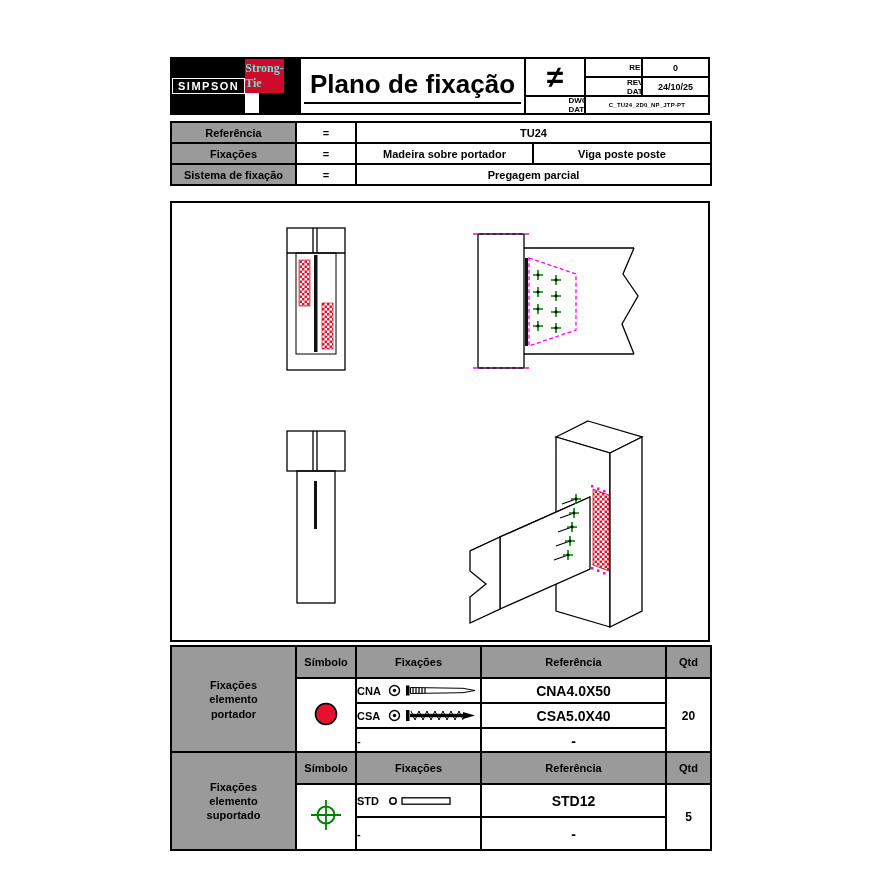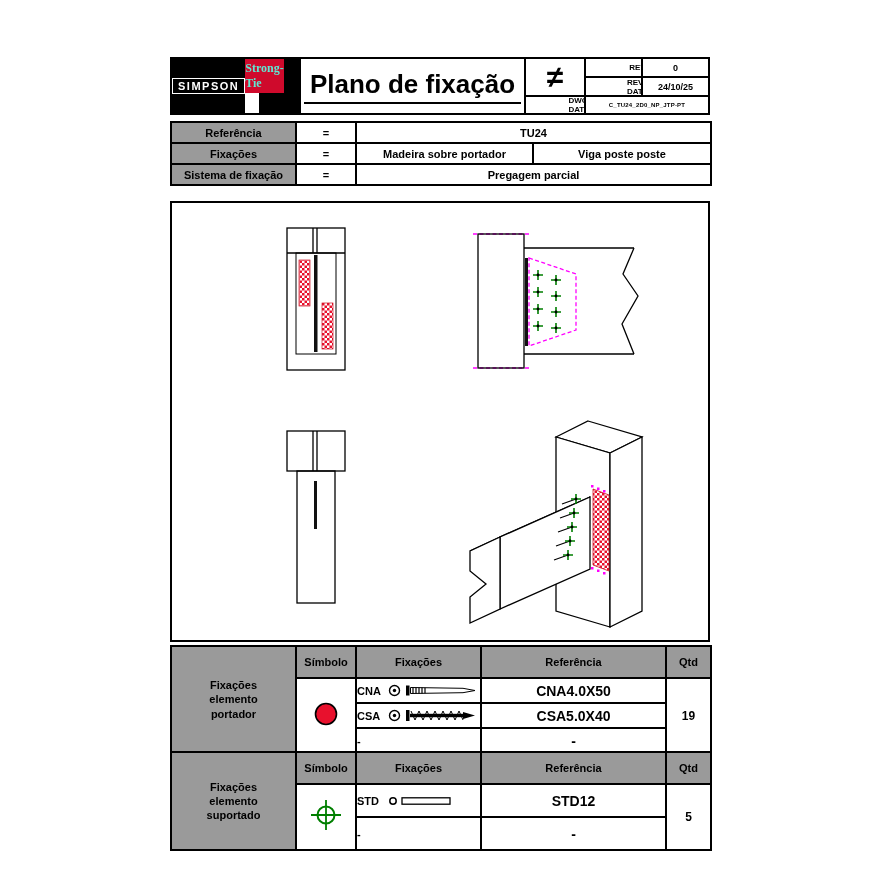--- a/index.html
+++ b/index.html
@@ -239,21 +239,21 @@
                 <circle cx="6.5" cy="6.5" r="1.7" fill="#000"></circle>
             </svg>
             <svg width="72" height="13" viewBox="0 0 72 13">
               <rect x="1" y="1.5" width="3.5" height="10" fill="#000"></rect>
               <path d="M5.5,3.5 L58,4.3 L70,6.5 L58,8.7 L5.5,9.5 Z" fill="#fff" stroke="#000" stroke-width="1"></path>
               <path d="M8,3.6 V9.4 M11,3.6 V9.4 M14,3.6 V9.4 M17,3.6 V9.4 M20,3.7 V9.3" stroke="#000" stroke-width="1.2"></path>
             </svg>
           </div>
         </td>
         <td class="ref-cell">CNA4.0X50</td>
-        <td class="qty-cell" rowspan="3">19</td>
+        <td class="qty-cell" rowspan="3">20</td>
       </tr>
       <tr>
         <td class="fix-code-cell">
           <div class="fx">
             <span class="code">CSA</span>
             <svg width="13" height="13" viewBox="0 0 13 13">
               <circle cx="6.5" cy="6.5" r="5" fill="none" stroke="#000" stroke-width="1.4"></circle>
                 <circle cx="6.5" cy="6.5" r="1.7" fill="#000"></circle>
             </svg>
             <svg width="72" height="13" viewBox="0 0 72 13">

